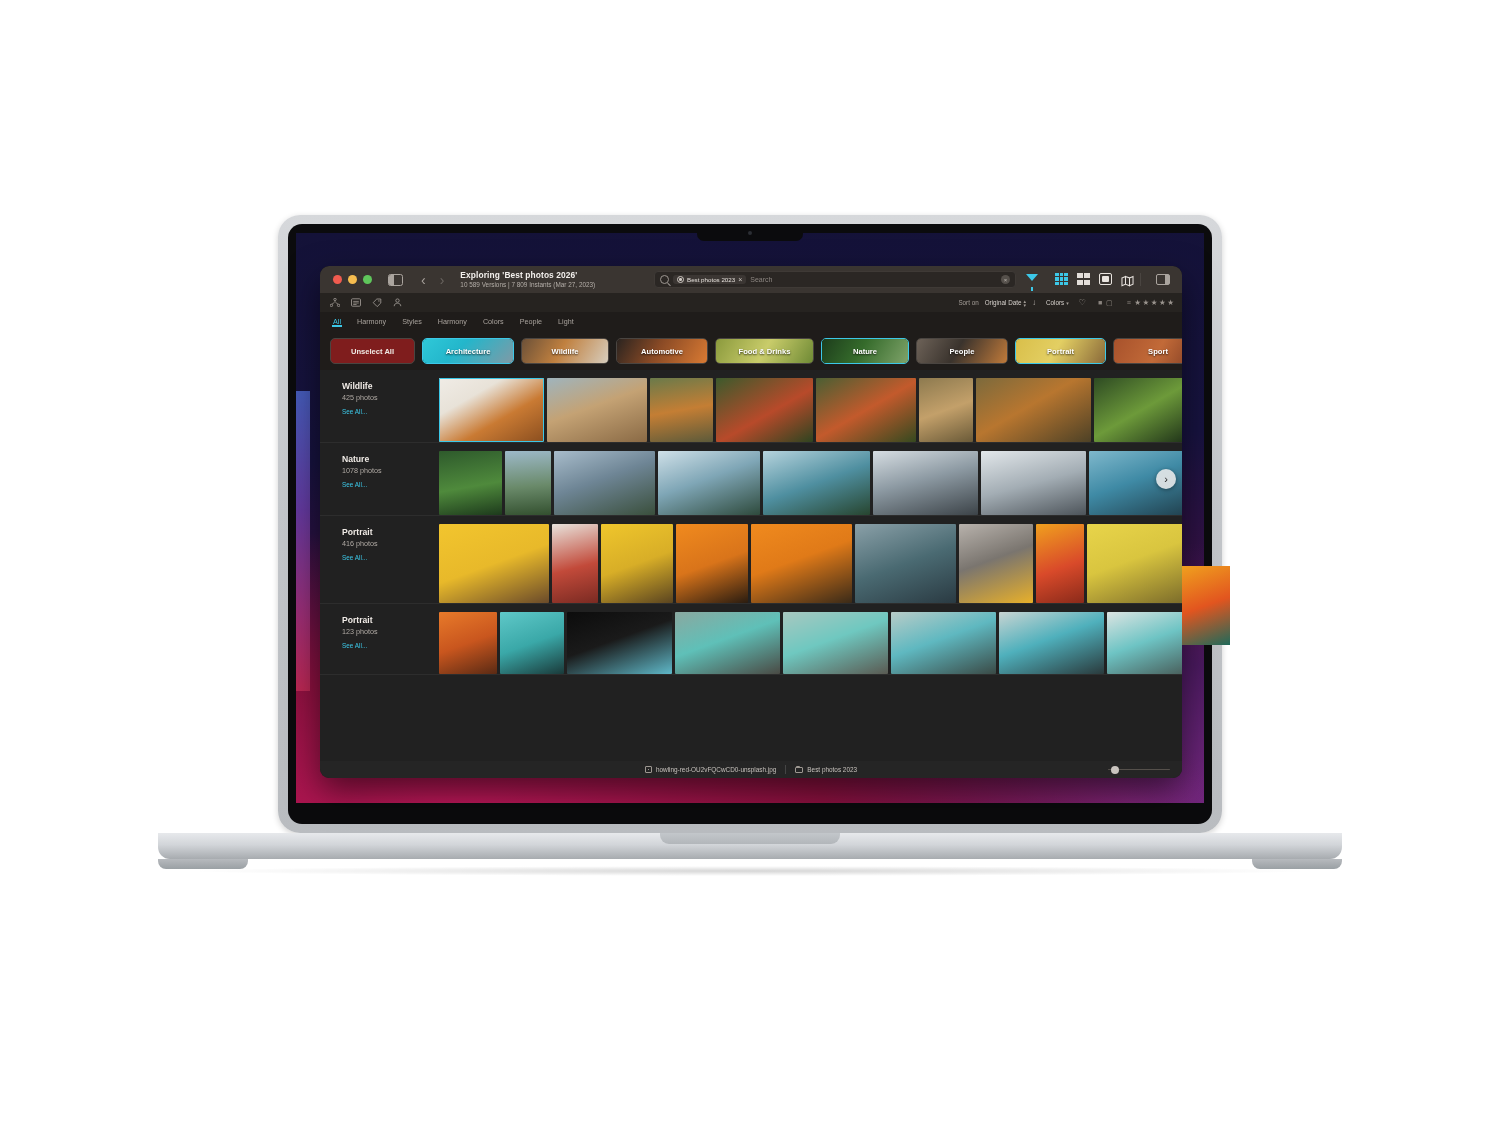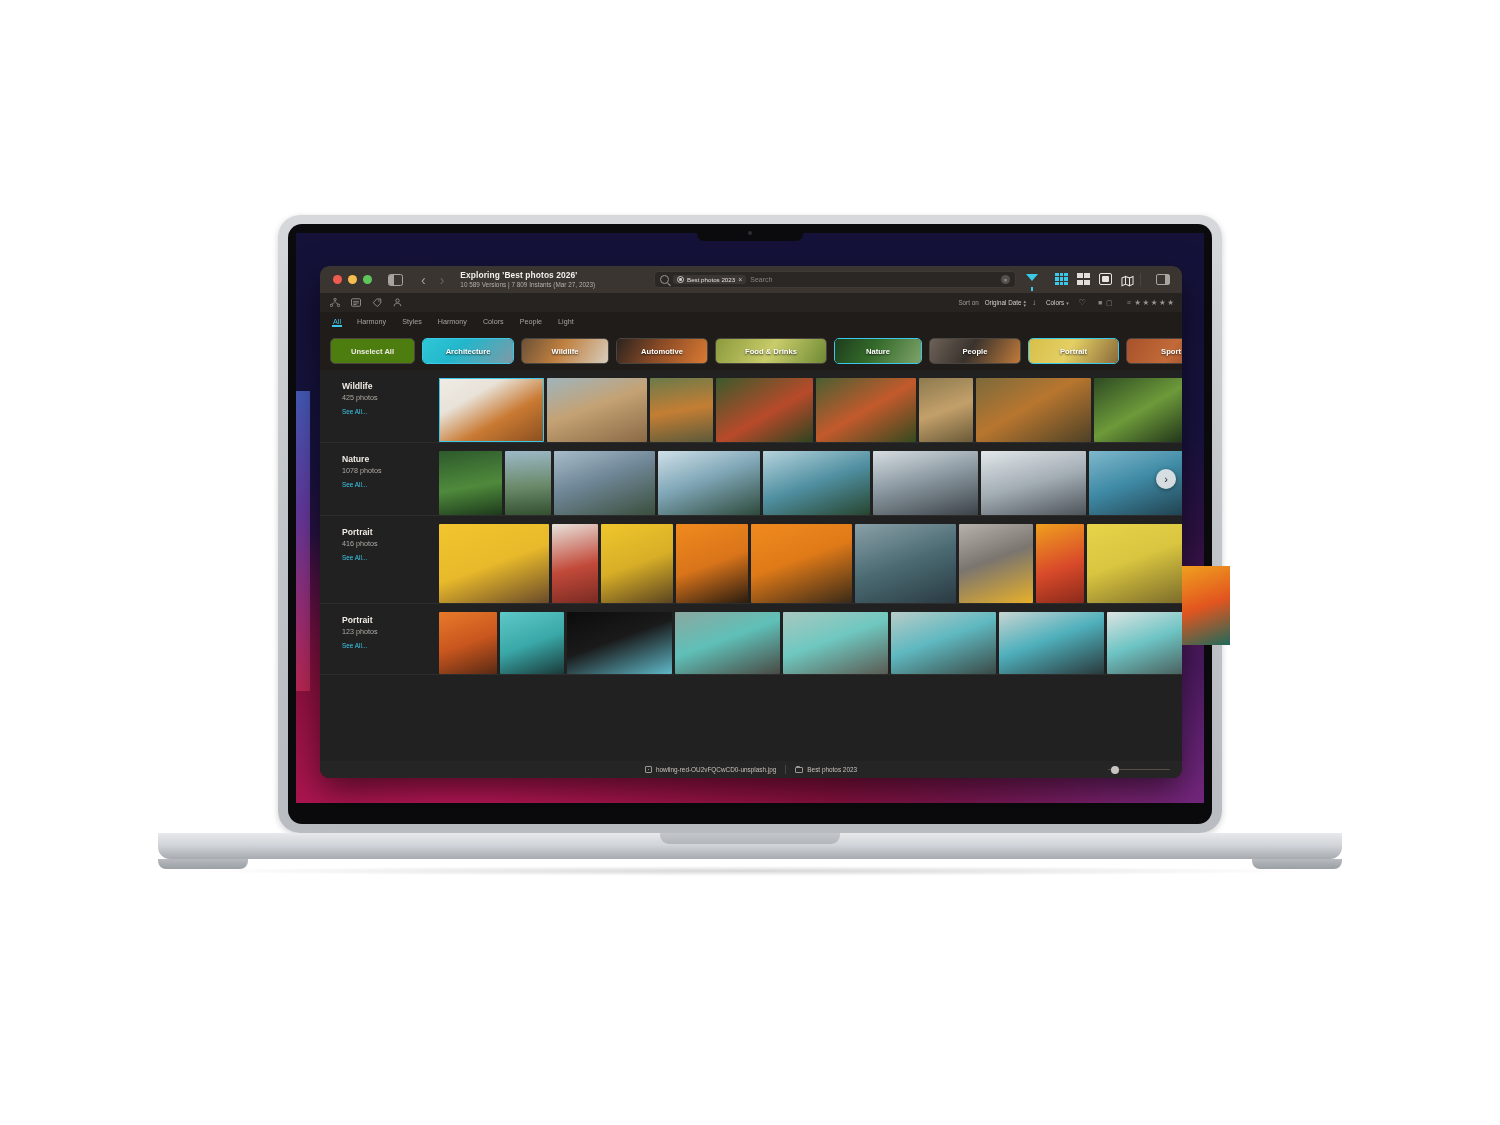--- a/index.html
+++ b/index.html
@@ -139,21 +139,21 @@
   .tab { font-size: 7.2px; color: #a8a29c; position: relative; padding-bottom: 1px; }
   .tab.active { color: #3cc8e8; }
   .tab.active::after { content:''; position:absolute; left:-1px; right:-1px; bottom:0; height:1.2px; background:#3cc8e8; }
 
   
   .chiprow { height: 40px; background: #1f1c1a; display: flex; align-items: center; gap: 7px; padding: 0 10px; overflow: hidden; }
   .chip { height: 26px; border-radius: 5px; flex: none; display: flex; align-items: center; justify-content: center;
     position: relative; overflow: hidden; border: 1.4px solid #4a4541; }
   .chip-label { font-size: 7.6px; font-weight: bold; color: #fff; position: relative; z-index: 2;
     text-shadow: 0 1px 2px rgba(0,0,0,.75); }
-  .chip.plain { background: #4d7c0f; width: 85px; }
+  .chip.plain { background: #7f1d1d; width: 85px; }
   .chip.plain .chip-label { text-shadow: none; color: #efeae5; }
   .chip.sel { border-color: #3cc8e8; }
   .chip-bg { position: absolute; inset: 0; }
 
   
   .content { background: #212121; position: absolute; left:0; right:0; top: 104px; bottom: 17px; overflow: hidden; }
   .sec { position: relative; display: flex; align-items: stretch; }
   .sec-head { width: 119px; flex: none; padding: 11px 0 0 22px; }
   .sec-title { font-size: 8.6px; font-weight: bold; color: #f0ebe6; }
   .sec-count { font-size: 7.2px; color: #b0aaa4; margin-top: 2px; }
@@ -352,21 +352,21 @@
             <div class="chip-label">Architecture</div>
           </div>
           <div class="chip" style="width: 88px;">
             <div class="chip-bg" style="background: linear-gradient(120deg, rgb(108, 81, 56) 0%, rgb(192, 128, 63) 45%, rgb(215, 205, 189) 100%);"></div>
             <div class="chip-label">Wildlife</div>
           </div>
           <div class="chip" style="width: 92px;">
             <div class="chip-bg" style="background: linear-gradient(120deg, rgb(43, 36, 32) 0%, rgb(138, 74, 37) 45%, rgb(217, 122, 51) 100%);"></div>
             <div class="chip-label">Automotive</div>
           </div>
-          <div class="chip" style="width: 112px;">
+          <div class="chip" style="width: 99px;">
             <div class="chip-bg" style="background: linear-gradient(120deg, rgb(139, 154, 61) 0%, rgb(201, 204, 106) 50%, rgb(111, 138, 53) 100%);"></div>
             <div class="chip-label">Food &amp; Drinks</div>
           </div>
           <div class="chip sel" style="width: 88px;">
             <div class="chip-bg" style="background: linear-gradient(120deg, rgb(29, 61, 28) 0%, rgb(53, 107, 43) 45%, rgb(127, 163, 106) 100%);"></div>
             <div class="chip-label">Nature</div>
           </div>
           <div class="chip" style="width: 92px;">
             <div class="chip-bg" style="background: linear-gradient(120deg, rgb(109, 98, 88) 0%, rgb(58, 51, 45) 45%, rgb(192, 122, 58) 100%);"></div>
             <div class="chip-label">People</div>

